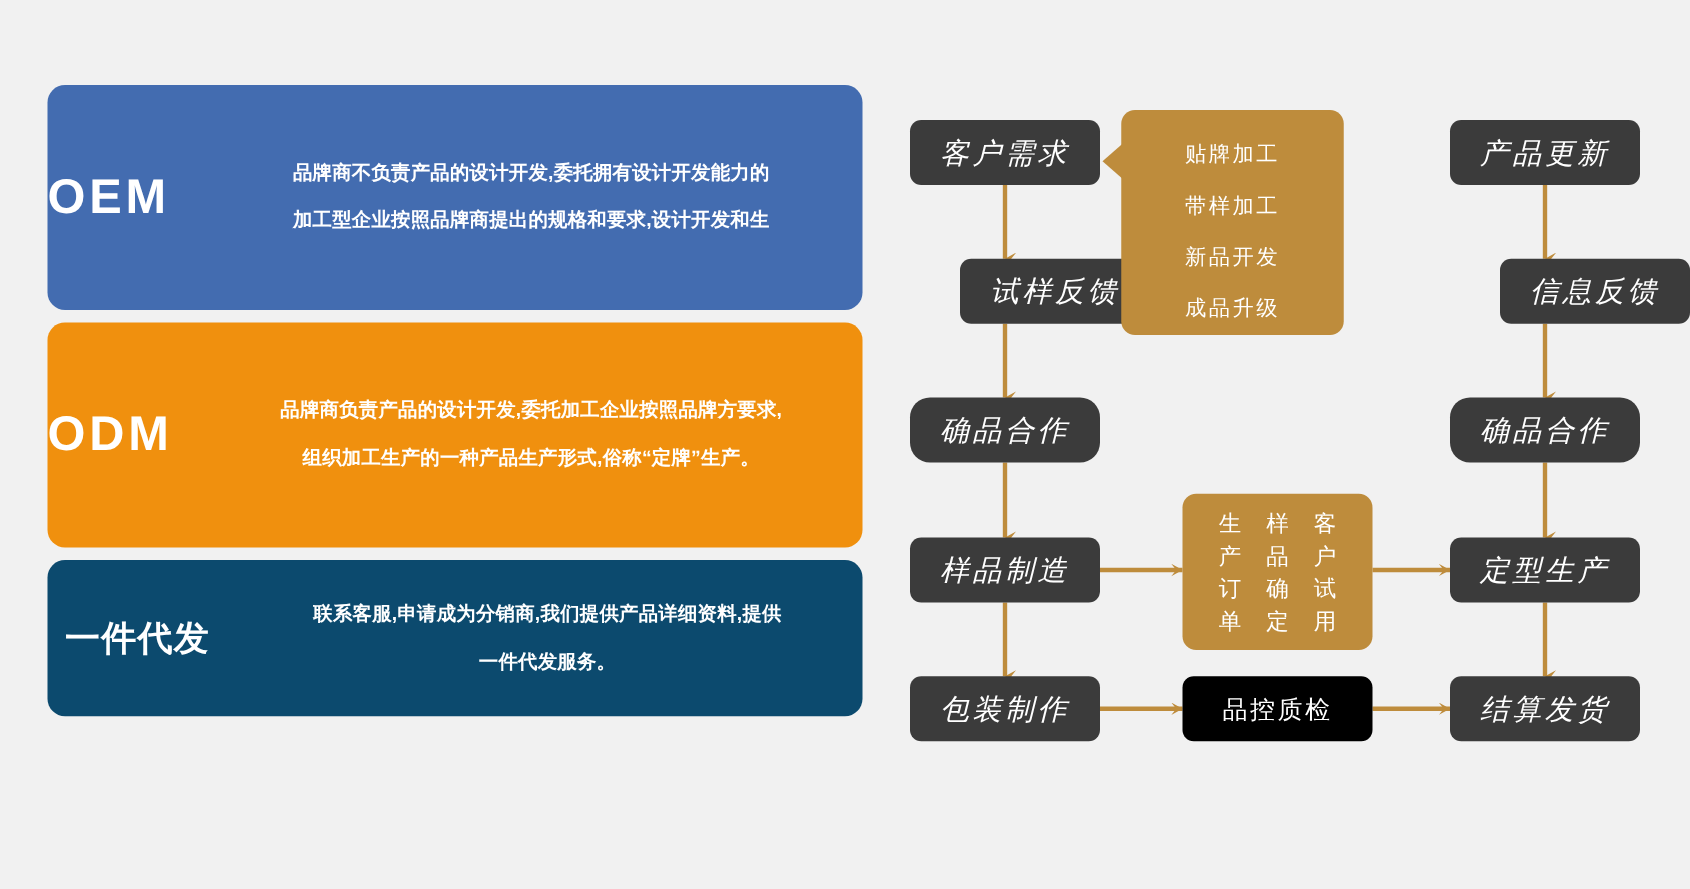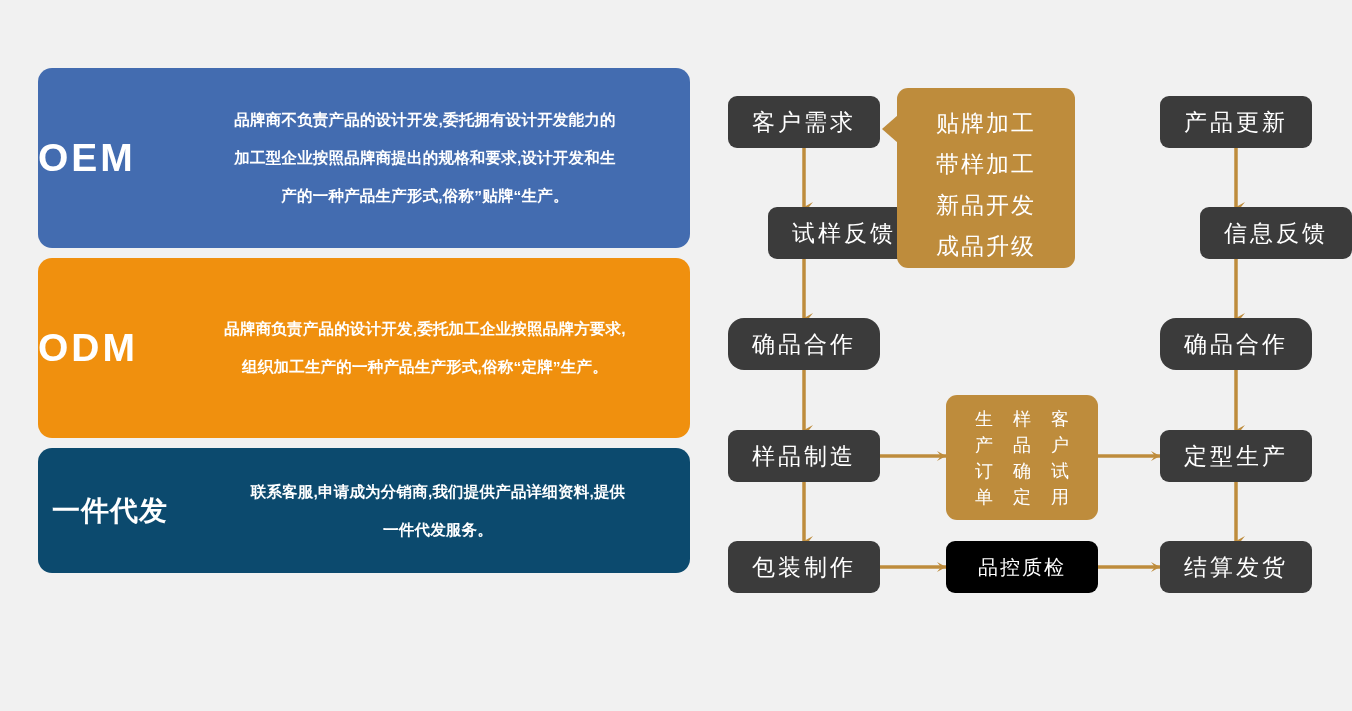--- a/index.html
+++ b/index.html
@@ -81,20 +81,21 @@
     position: absolute;
     box-sizing: border-box;
     display: flex;
     align-items: center;
     justify-content: center;
     color: #ffffff;
     font-size: 23px;
     letter-spacing: 3px;
     border-radius: 9px;
     white-space: nowrap;
+    font-style: italic;
   }
   .node-dark { background: #3b3b3b; }
 
   
   .col-l { left: 28px;  width: 152px; height: 52px; }
   
   .col-r { left: 460px; width: 152px; height: 52px; }
 
   .row1 { top: 96px;  }
   .row2 { top: 207px; margin-left: 40px; }
@@ -105,21 +106,21 @@
   
   #callout {
     position: absolute;
     left: 197px;
     top: 88px;
     width: 178px;
     height: 180px;
     background: #be8c3c;
     border-radius: 11px;
     color: #ffffff;
-    font-size: 23px;
+    font-size: 17px;
     letter-spacing: 2px;
     line-height: 41px;
     text-align: center;
     padding-top: 15px;
     box-sizing: border-box;
   }
   #callout .cline { display: block; white-space: nowrap; }
   #callout-pointer {
     position: absolute;
     left: -15px;
@@ -188,21 +189,20 @@
 </head>
 <body>
 
 <div id="left-panel">
 
   <div class="service-card card-oem">
     <div class="card-tag tag-latin">OEM</div>
     <div class="card-desc">
       <span class="line">品牌商不负责产品的设计开发,委托拥有设计开发能力的</span>
       <span class="line">加工型企业按照品牌商提出的规格和要求,设计开发和生</span>
-      <span class="line">产的一种产品生产形式,俗称”贴牌“生产。</span>
     </div>
   </div>
 
   <div class="service-card card-odm">
     <div class="card-tag tag-latin">ODM</div>
     <div class="card-desc">
       <span class="line">品牌商负责产品的设计开发,委托加工企业按照品牌方要求,</span>
       <span class="line">组织加工生产的一种产品生产形式,俗称“定牌”生产。</span>
     </div>
   </div>

